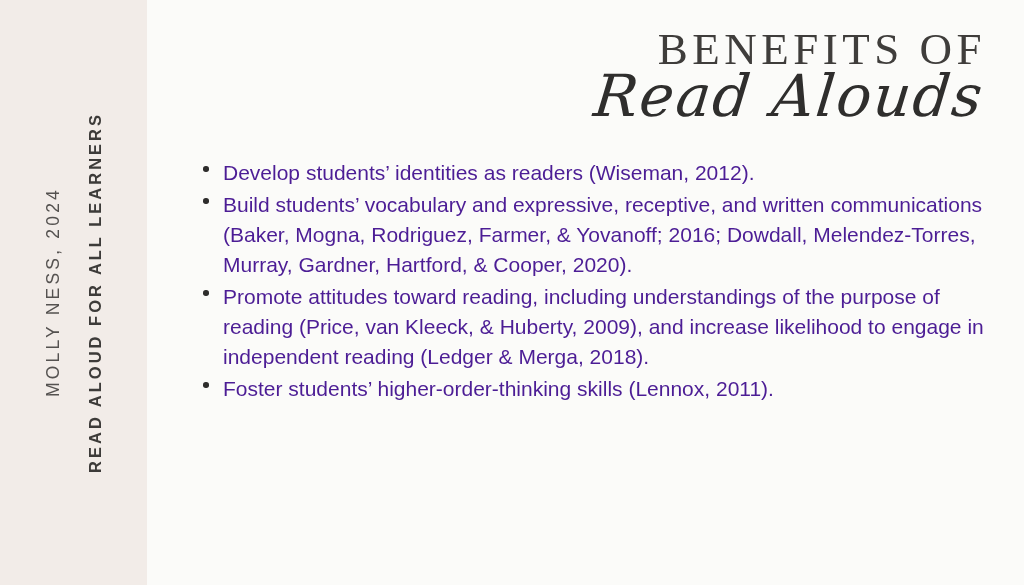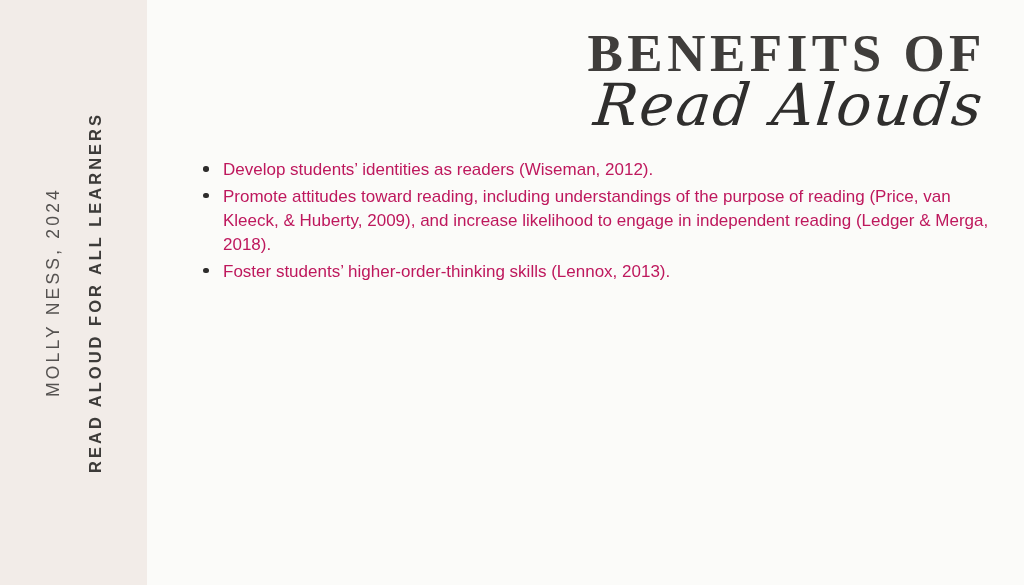--- a/index.html
+++ b/index.html
@@ -68,25 +68,25 @@
   }
   .heading-block {
     position: absolute;
     top: 26px;
     right: 30px;
     text-align: right;
     width: 640px;
   }
   .heading-line1 {
     font-family: "Liberation Serif", serif;
-    font-size: 53px;
+    font-size: 45px;
     letter-spacing: 4.5px;
     color: #3f3d3b;
     line-height: 1.05;
-    font-weight: 700;
+    font-weight: 400;
     padding-right: 8px;
   }
   .heading-line2 {
     font-family: "DejaVu Serif", serif;
     font-style: italic;
     font-size: 58px;
     color: #2f2e2d;
     line-height: 1.0;
     letter-spacing: 2px;
     margin-top: -6px;
@@ -97,23 +97,23 @@
     position: absolute;
     top: 158px;
     left: 30px;
     right: 22px;
     margin: 0;
     padding: 0 0 0 24px;
     list-style: none;
   }
   .bullets li {
     position: relative;
-    font-size: 17px;
+    font-size: 21px;
     line-height: 1.42;
-    color: #be185d;
+    color: #4c1d95;
     margin-bottom: 2.5px;
     padding-left: 22px;
     text-align: left;
   }
   .bullets li::before {
     content: "";
     position: absolute;
     left: 2px;
     top: 8px;
     width: 5.5px;
@@ -136,18 +136,19 @@
 
   <div class="main">
 
     <div class="heading-block">
       <div class="heading-line1">BENEFITS OF</div>
       <div class="heading-line2">Read Alouds</div>
     </div>
 
     <ul class="bullets">
       <li>Develop students’ identities as readers (Wiseman, 2012).</li>
+      <li>Build students’ vocabulary and expressive, receptive, and written communications (Baker, Mogna, Rodriguez, Farmer, &amp; Yovanoff; 2016; Dowdall, Melendez-Torres, Murray, Gardner, Hartford, &amp; Cooper, 2020).</li>
       <li>Promote attitudes toward reading, including understandings of the purpose of reading (Price, van Kleeck, &amp; Huberty, 2009), and increase likelihood to engage in independent reading (Ledger &amp; Merga, 2018).</li>
-      <li>Foster students’ higher-order-thinking skills (Lennox, 2013).</li>
+      <li>Foster students’ higher-order-thinking skills (Lennox, 2011).</li>
     </ul>
 
   </div>
 </div>
 
 </body></html>

